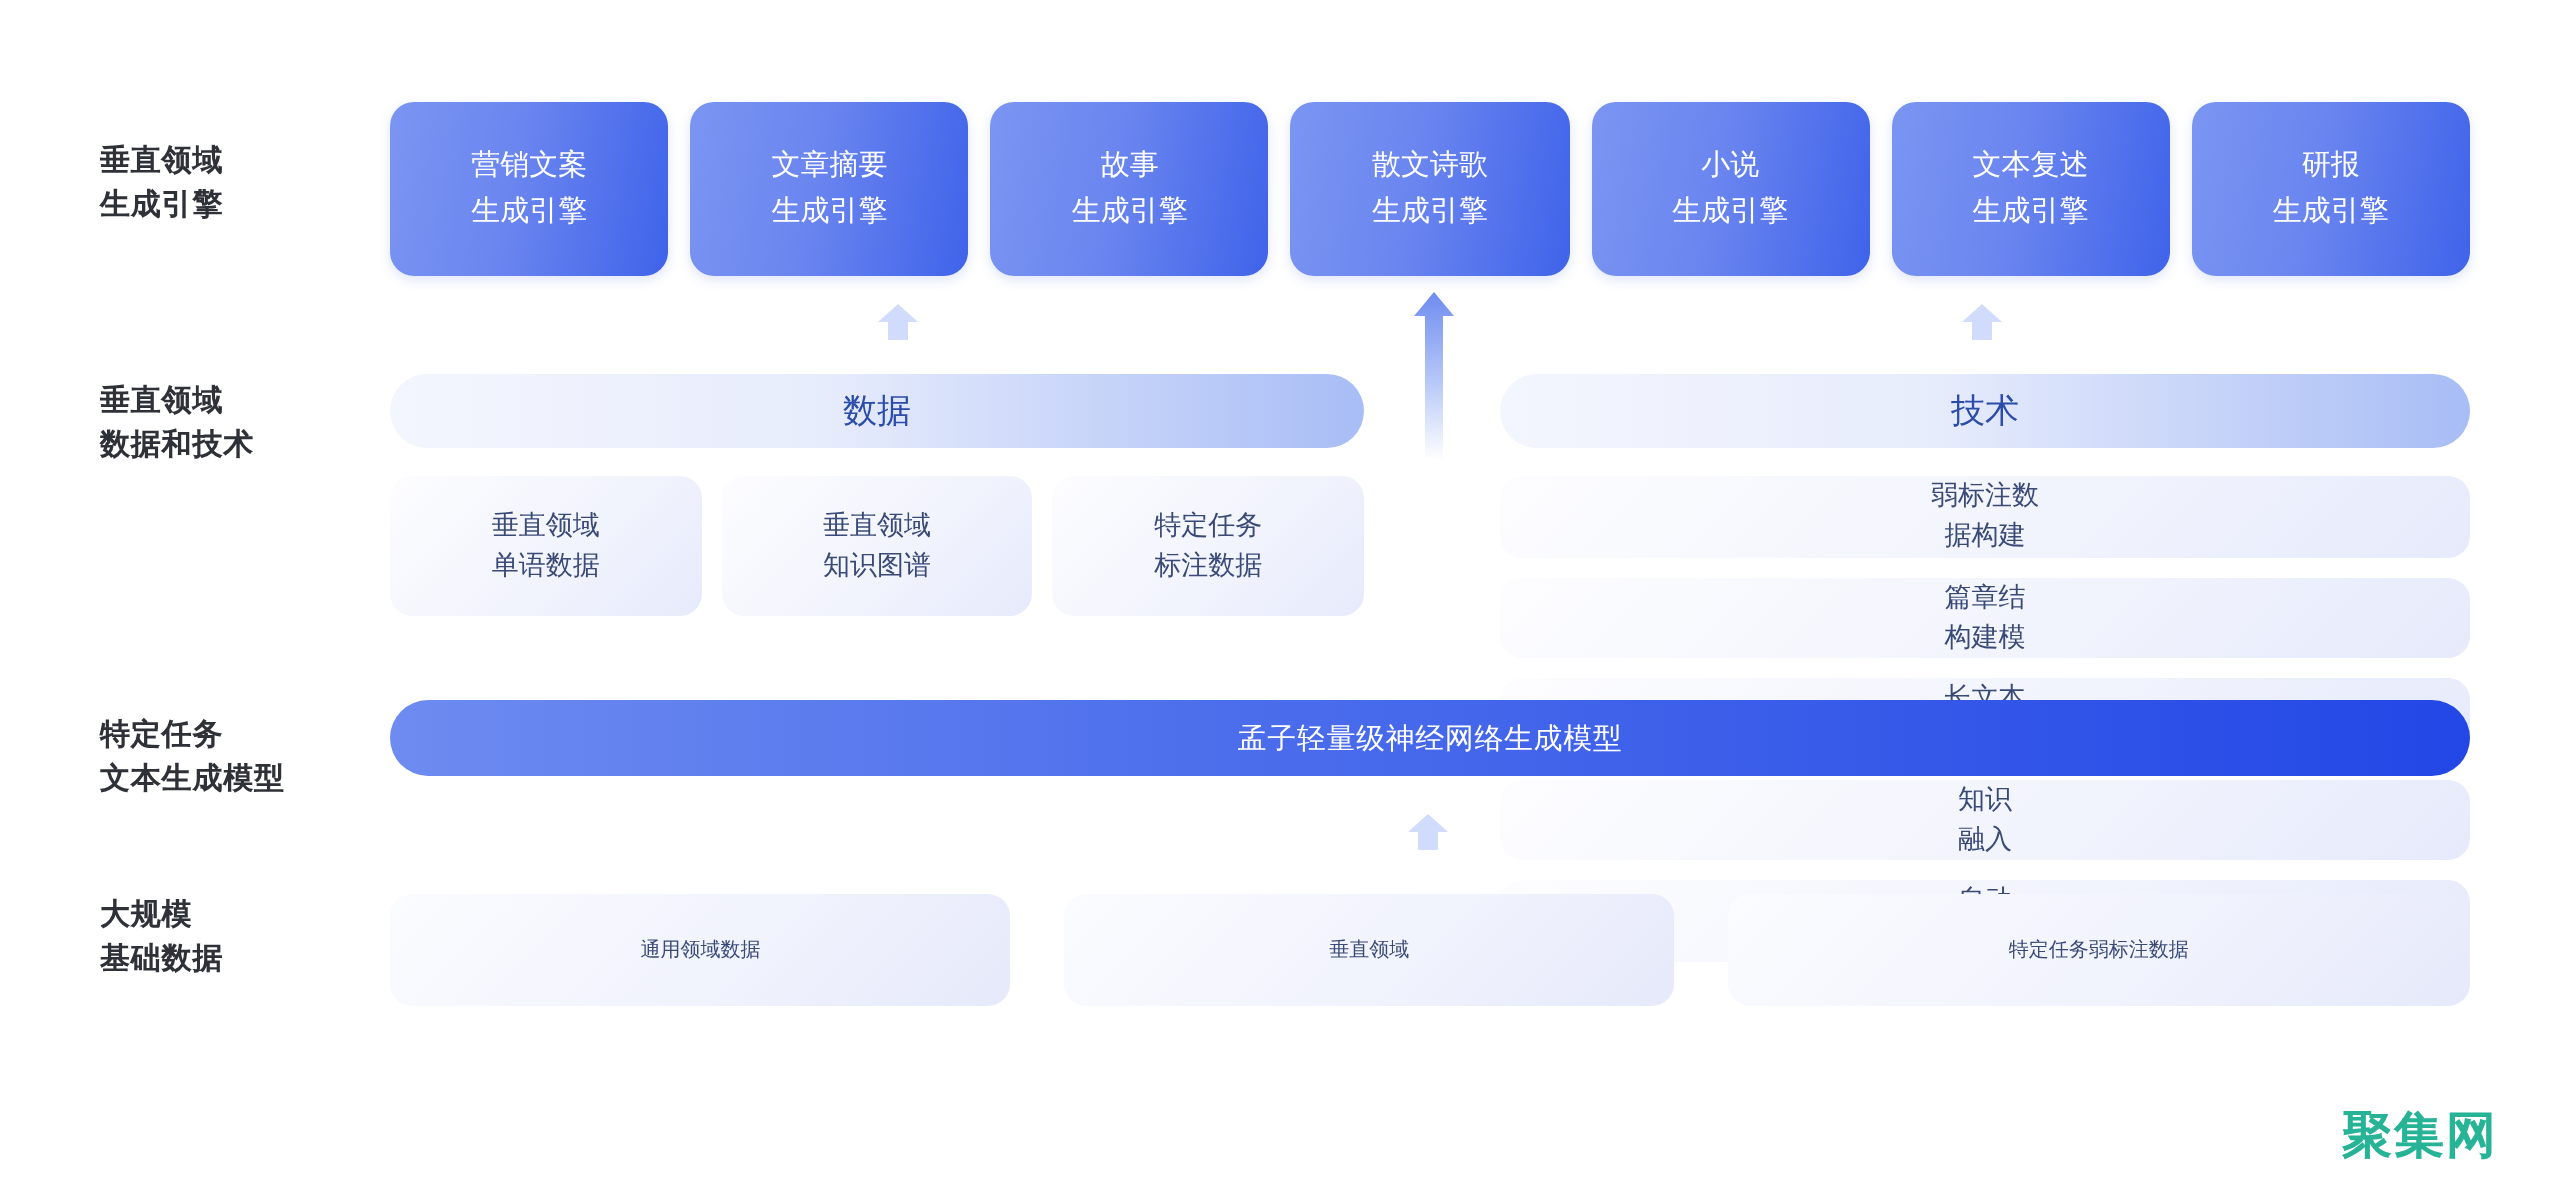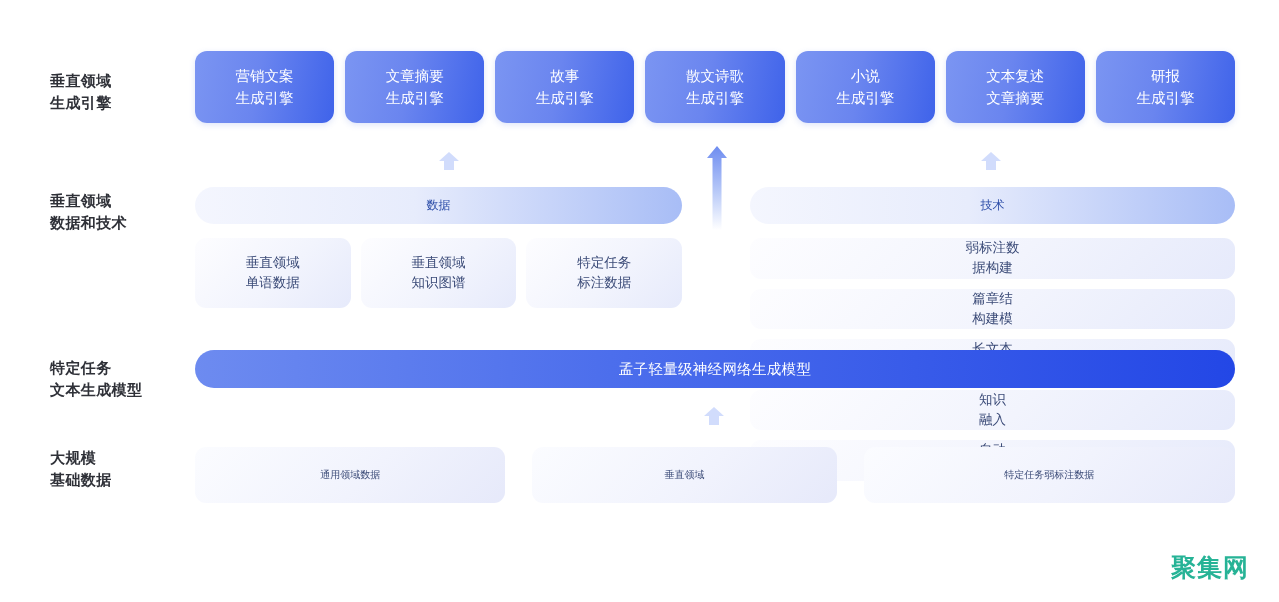--- a/index.html
+++ b/index.html
@@ -38,21 +38,21 @@
   .row-label.r2 { top: 190px; }
   .row-label.r3 { top: 357px; }
   .row-label.r4 { top: 447px; }
 
   
   .engine-row {
     position: absolute;
     left: 195px;
     top: 51px;
     width: 1040px;
-    height: 72px;
+    height: 87px;
     display: flex;
     gap: 11px;
   }
   .engine-card {
     flex: 1 1 0;
     border-radius: 12px;
     background: linear-gradient(100deg, #7b95f2 0%, #6a85ef 45%, #3f63ea 100%);
     color: #ffffff;
     display: flex;
     flex-direction: column;
@@ -84,21 +84,21 @@
 
   
   .banner {
     position: absolute;
     top: 187px;
     height: 37px;
     border-radius: 19px;
     display: flex;
     align-items: center;
     justify-content: center;
-    font-size: 12px;
+    font-size: 17px;
     color: #2b4ca8;
   }
   .banner.data {
     left: 195px;
     width: 487px;
     background: linear-gradient(90deg, #f4f6fe 0%, #e7ecfc 45%, #a8bdf6 100%);
   }
   .banner.tech {
     left: 750px;
     width: 485px;
@@ -196,21 +196,21 @@
 生成引擎</div>
     <div class="engine-card">文章摘要
 生成引擎</div>
     <div class="engine-card">故事
 生成引擎</div>
     <div class="engine-card">散文诗歌
 生成引擎</div>
     <div class="engine-card">小说
 生成引擎</div>
     <div class="engine-card">文本复述
-文章摘要</div>
+生成引擎</div>
     <div class="engine-card">研报
 生成引擎</div>
   </div>
 
   <svg class="arrow-small a1" viewBox="0 0 24 20">
     <path d="M12 1 L22 10 L17 10 L17 19 L7 19 L7 10 L2 10 Z" fill="#c9d6fb" opacity="0.85"></path>
   </svg>
 
   <svg class="arrow-big" viewBox="0 0 22 84">
     <defs>

